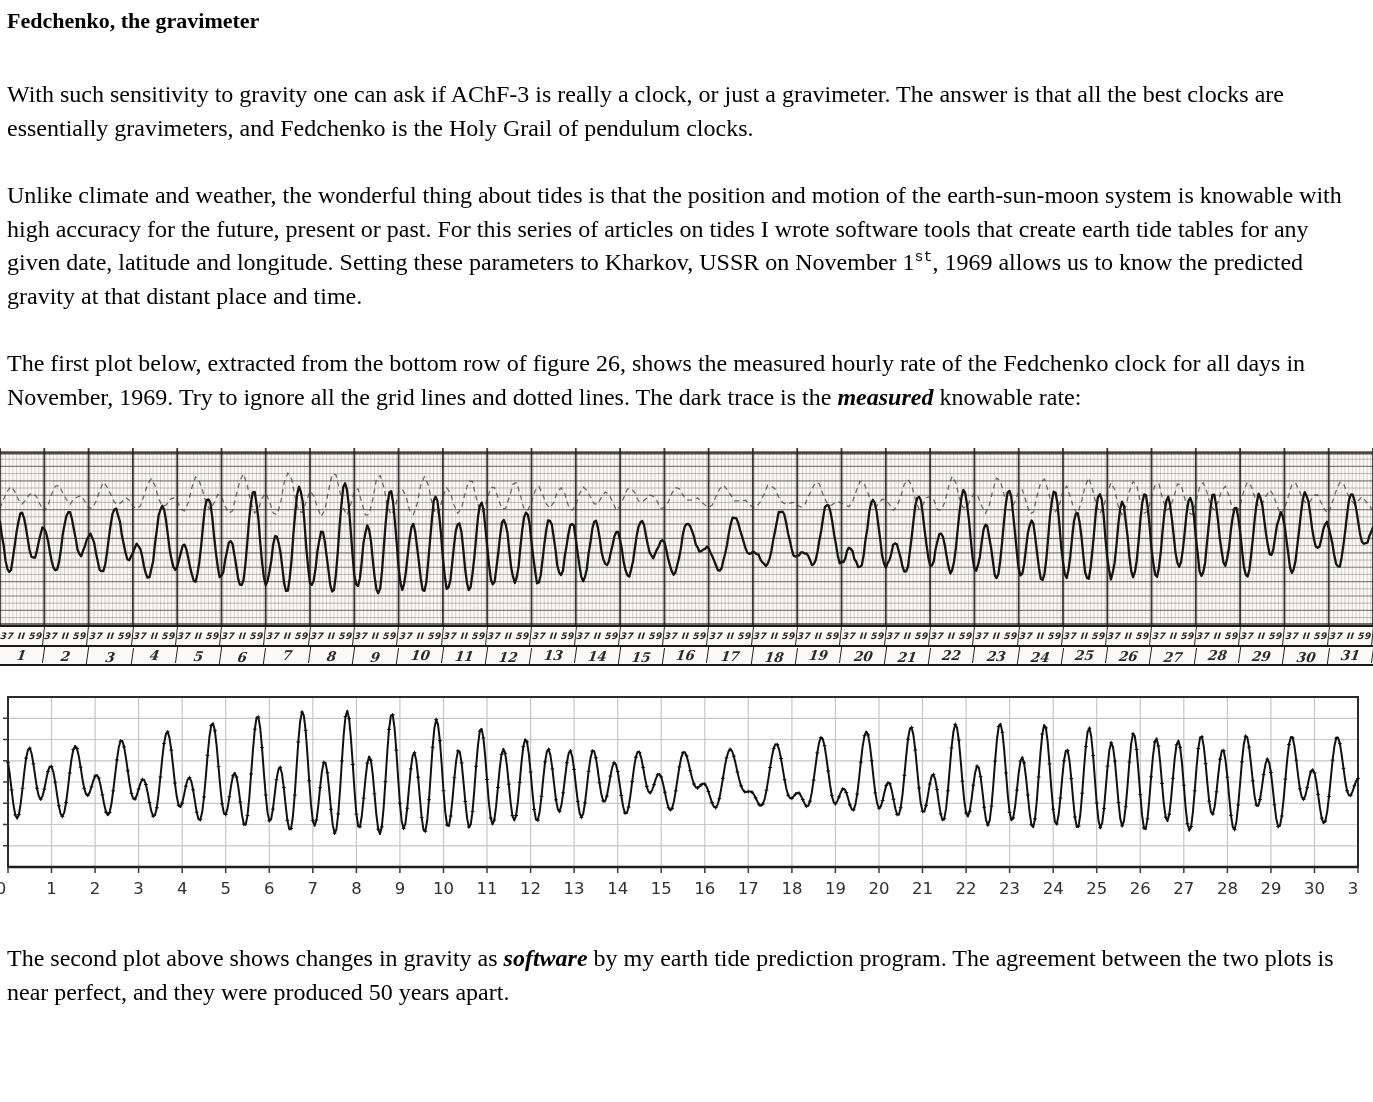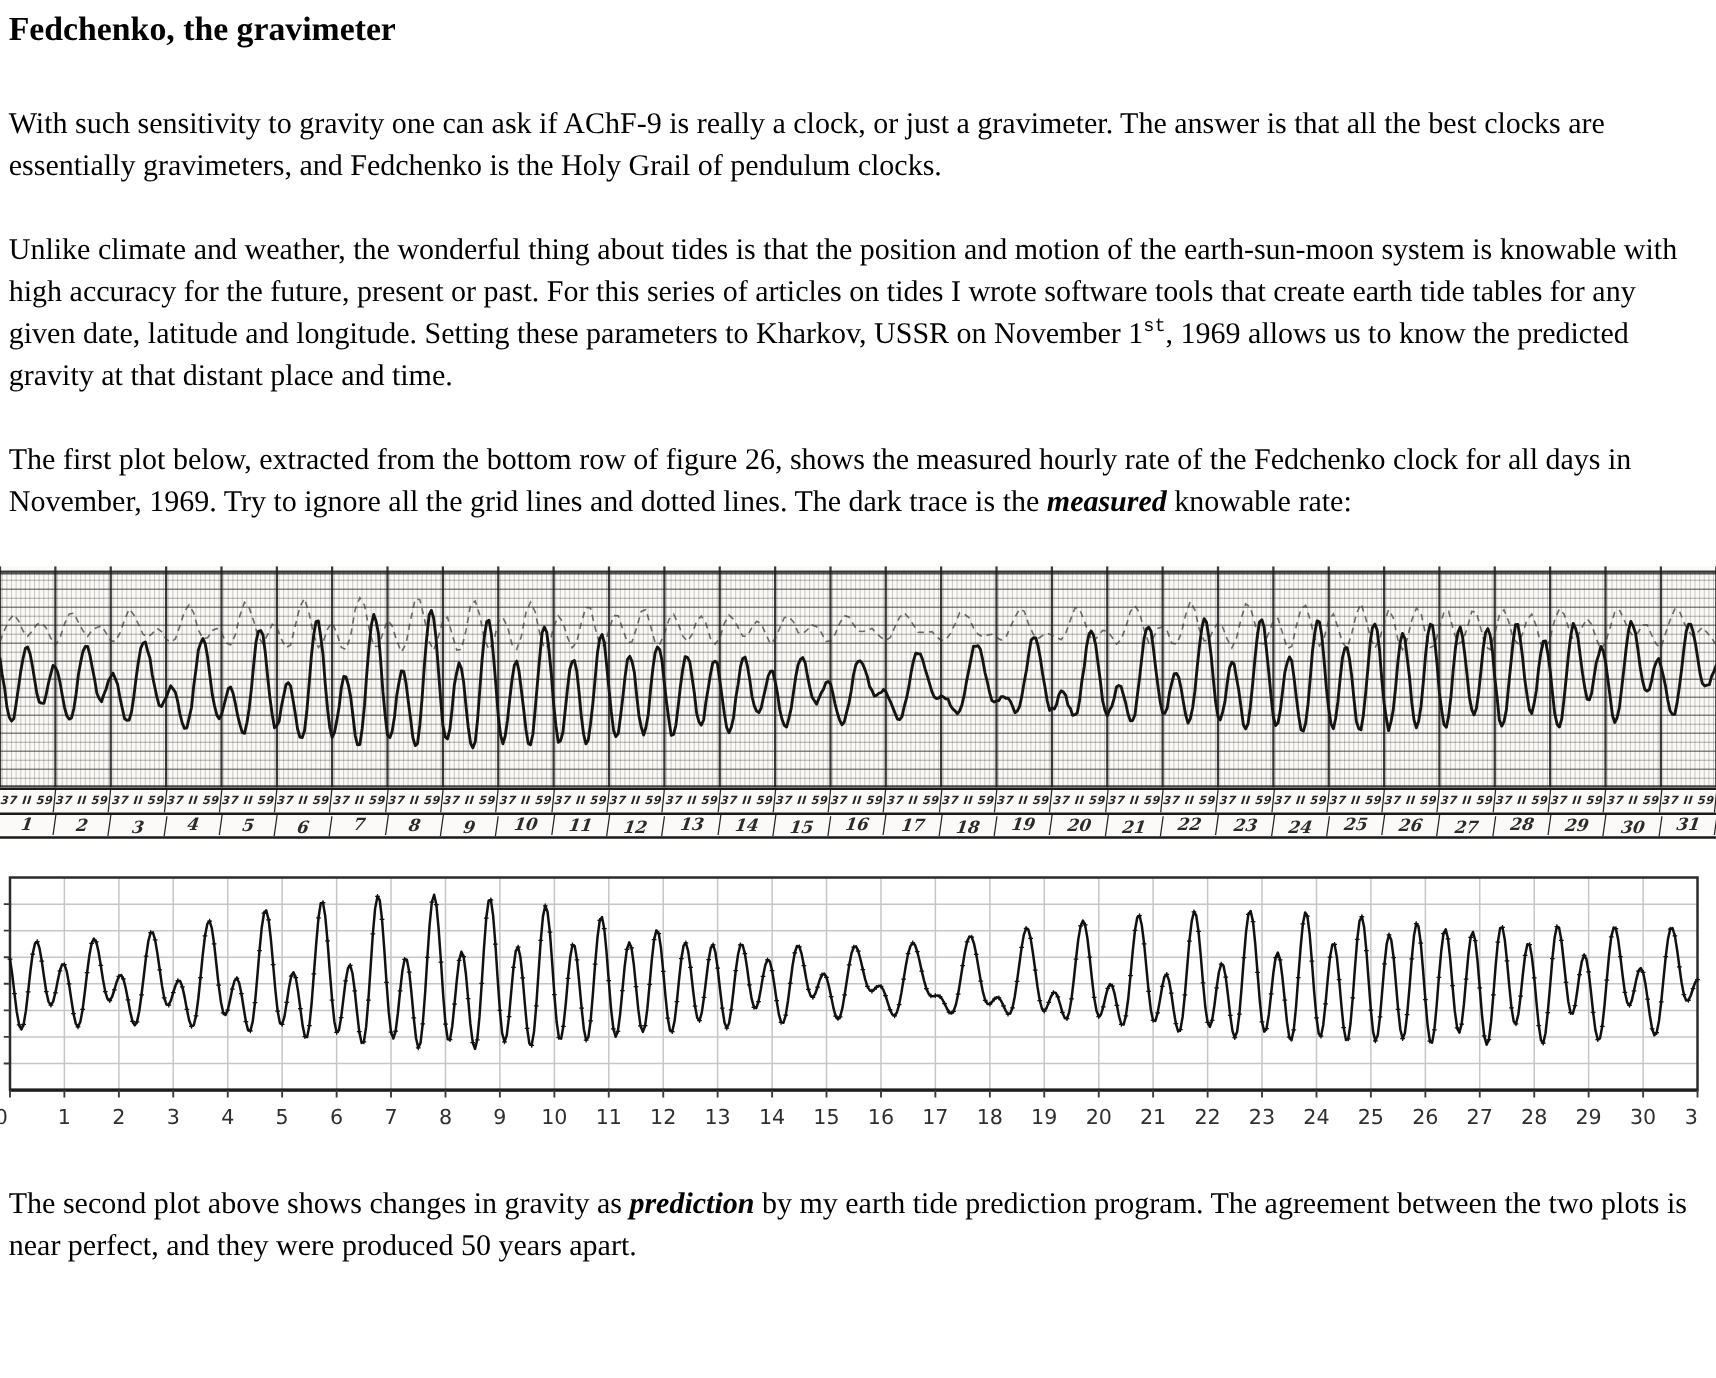--- a/index.html
+++ b/index.html
@@ -2,21 +2,21 @@
 <html><head>
 <meta charset="utf-8">
 <style>
   html,body{margin:0;padding:0;background:#ffffff;}
   body{
     width:1373px;height:1102px;overflow:hidden;
     font-family:"Liberation Serif",serif;color:#000;
     position:relative;
   }
   h1.title{
-    font-size:27px;font-weight:bold;margin:8px 10px 44px 7px;
+    font-size:22px;font-weight:bold;margin:8px 10px 44px 7px;
     font-family:"Liberation Serif",serif;letter-spacing:0px;
   }
   p.para{
     font-size:24px;line-height:33.5px;margin:0 10px 34px 7px;
     text-align:left;
   }
   p.para .bi{font-weight:bold;font-style:italic;margin-top:48px;}
   p.para sup{font-size:62%;vertical-align:super;line-height:0;font-family:Liberation Mono, monospace;}
   .chart1-wrap{
     width:1373px;margin:0 0 25px 0;
@@ -45,21 +45,21 @@
     font-weight:bold;color:#2a2a2a;
   }
   .chart2-wrap{width:1373px;margin:0 0 32px 0;}
   .pred-svg{display:block;background:#ffffff;}
 </style>
 </head>
 <body>
 
 <h1 class="title">Fedchenko, the gravimeter</h1>
 
-<p class="para"><span>With such sensitivity to gravity one can ask if AChF-9 is really a clock, or just a gravimeter. The answer is that all the best clocks are essentially gravimeters, and Fedchenko is the Holy Grail of pendulum clocks.</span></p>
+<p class="para"><span>With such sensitivity to gravity one can ask if AChF-3 is really a clock, or just a gravimeter. The answer is that all the best clocks are essentially gravimeters, and Fedchenko is the Holy Grail of pendulum clocks.</span></p>
 
 <p class="para"><span>Unlike climate and weather, the wonderful thing about tides is that the position and motion of the earth-sun-moon system is knowable with high accuracy for the future, present or past. For this series of articles on tides I wrote software tools that create earth tide tables for any given date, latitude and longitude. Setting these parameters to Kharkov, USSR on November 1</span><sup>st</sup><span>, 1969 allows us to know the predicted gravity at that distant place and time.</span></p>
 
 <p class="para"><span>The first plot below, extracted from the bottom row of figure 26, shows the measured hourly rate of the Fedchenko clock for all days in November, 1969. Try to ignore all the grid lines and dotted lines. The dark trace is the </span><span class="bi">measured</span><span> knowable rate:</span></p>
 
 <div class="chart1-wrap">
   <svg id="scan-svg" class="scan-grid" width="1373" height="177" viewBox="0 0 1373 177">
       <path d="M1.8 4V177M5.5 4V177M9.2 4V177M12.9 4V177M16.6 4V177M20.3 4V177M23.9 4V177M27.6 4V177M31.3 4V177M35.0 4V177M38.7 4V177M42.4 4V177M46.1 4V177M49.8 4V177M53.5 4V177M57.1 4V177M60.8 4V177M64.5 4V177M68.2 4V177M71.9 4V177M75.6 4V177M79.3 4V177M83.0 4V177M86.7 4V177M90.4 4V177M94.0 4V177M97.7 4V177M101.4 4V177M105.1 4V177M108.8 4V177M112.5 4V177M116.2 4V177M119.9 4V177M123.6 4V177M127.3 4V177M130.9 4V177M134.6 4V177M138.3 4V177M142.0 4V177M145.7 4V177M149.4 4V177M153.1 4V177M156.8 4V177M160.5 4V177M164.2 4V177M167.8 4V177M171.5 4V177M175.2 4V177M178.9 4V177M182.6 4V177M186.3 4V177M190.0 4V177M193.7 4V177M197.4 4V177M201.1 4V177M204.7 4V177M208.4 4V177M212.1 4V177M215.8 4V177M219.5 4V177M223.2 4V177M226.9 4V177M230.6 4V177M234.3 4V177M238.0 4V177M241.6 4V177M245.3 4V177M249.0 4V177M252.7 4V177M256.4 4V177M260.1 4V177M263.8 4V177M267.5 4V177M271.2 4V177M274.9 4V177M278.5 4V177M282.2 4V177M285.9 4V177M289.6 4V177M293.3 4V177M297.0 4V177M300.7 4V177M304.4 4V177M308.1 4V177M311.8 4V177M315.4 4V177M319.1 4V177M322.8 4V177M326.5 4V177M330.2 4V177M333.9 4V177M337.6 4V177M341.3 4V177M345.0 4V177M348.7 4V177M352.3 4V177M356.0 4V177M359.7 4V177M363.4 4V177M367.1 4V177M370.8 4V177M374.5 4V177M378.2 4V177M381.9 4V177M385.6 4V177M389.2 4V177M392.9 4V177M396.6 4V177M400.3 4V177M404.0 4V177M407.7 4V177M411.4 4V177M415.1 4V177M418.8 4V177M422.5 4V177M426.1 4V177M429.8 4V177M433.5 4V177M437.2 4V177M440.9 4V177M444.6 4V177M448.3 4V177M452.0 4V177M455.7 4V177M459.4 4V177M463.0 4V177M466.7 4V177M470.4 4V177M474.1 4V177M477.8 4V177M481.5 4V177M485.2 4V177M488.9 4V177M492.6 4V177M496.3 4V177M499.9 4V177M503.6 4V177M507.3 4V177M511.0 4V177M514.7 4V177M518.4 4V177M522.1 4V177M525.8 4V177M529.5 4V177M533.2 4V177M536.9 4V177M540.5 4V177M544.2 4V177M547.9 4V177M551.6 4V177M555.3 4V177M559.0 4V177M562.7 4V177M566.4 4V177M570.1 4V177M573.8 4V177M577.4 4V177M581.1 4V177M584.8 4V177M588.5 4V177M592.2 4V177M595.9 4V177M599.6 4V177M603.3 4V177M607.0 4V177M610.7 4V177M614.3 4V177M618.0 4V177M621.7 4V177M625.4 4V177M629.1 4V177M632.8 4V177M636.5 4V177M640.2 4V177M643.9 4V177M647.6 4V177M651.2 4V177M654.9 4V177M658.6 4V177M662.3 4V177M666.0 4V177M669.7 4V177M673.4 4V177M677.1 4V177M680.8 4V177M684.5 4V177M688.1 4V177M691.8 4V177M695.5 4V177M699.2 4V177M702.9 4V177M706.6 4V177M710.3 4V177M714.0 4V177M717.7 4V177M721.4 4V177M725.0 4V177M728.7 4V177M732.4 4V177M736.1 4V177M739.8 4V177M743.5 4V177M747.2 4V177M750.9 4V177M754.6 4V177M758.3 4V177M761.9 4V177M765.6 4V177M769.3 4V177M773.0 4V177M776.7 4V177M780.4 4V177M784.1 4V177M787.8 4V177M791.5 4V177M795.2 4V177M798.8 4V177M802.5 4V177M806.2 4V177M809.9 4V177M813.6 4V177M817.3 4V177M821.0 4V177M824.7 4V177M828.4 4V177M832.1 4V177M835.7 4V177M839.4 4V177M843.1 4V177M846.8 4V177M850.5 4V177M854.2 4V177M857.9 4V177M861.6 4V177M865.3 4V177M869.0 4V177M872.6 4V177M876.3 4V177M880.0 4V177M883.7 4V177M887.4 4V177M891.1 4V177M894.8 4V177M898.5 4V177M902.2 4V177M905.9 4V177M909.5 4V177M913.2 4V177M916.9 4V177M920.6 4V177M924.3 4V177M928.0 4V177M931.7 4V177M935.4 4V177M939.1 4V177M942.8 4V177M946.4 4V177M950.1 4V177M953.8 4V177M957.5 4V177M961.2 4V177M964.9 4V177M968.6 4V177M972.3 4V177M976.0 4V177M979.7 4V177M983.3 4V177M987.0 4V177M990.7 4V177M994.4 4V177M998.1 4V177M1001.8 4V177M1005.5 4V177M1009.2 4V177M1012.9 4V177M1016.6 4V177M1020.2 4V177M1023.9 4V177M1027.6 4V177M1031.3 4V177M1035.0 4V177M1038.7 4V177M1042.4 4V177M1046.1 4V177M1049.8 4V177M1053.5 4V177M1057.1 4V177M1060.8 4V177M1064.5 4V177M1068.2 4V177M1071.9 4V177M1075.6 4V177M1079.3 4V177M1083.0 4V177M1086.7 4V177M1090.4 4V177M1094.0 4V177M1097.7 4V177M1101.4 4V177M1105.1 4V177M1108.8 4V177M1112.5 4V177M1116.2 4V177M1119.9 4V177M1123.6 4V177M1127.3 4V177M1130.9 4V177M1134.6 4V177M1138.3 4V177M1142.0 4V177M1145.7 4V177M1149.4 4V177M1153.1 4V177M1156.8 4V177M1160.5 4V177M1164.2 4V177M1167.8 4V177M1171.5 4V177M1175.2 4V177M1178.9 4V177M1182.6 4V177M1186.3 4V177M1190.0 4V177M1193.7 4V177M1197.4 4V177M1201.1 4V177M1204.7 4V177M1208.4 4V177M1212.1 4V177M1215.8 4V177M1219.5 4V177M1223.2 4V177M1226.9 4V177M1230.6 4V177M1234.3 4V177M1238.0 4V177M1241.6 4V177M1245.3 4V177M1249.0 4V177M1252.7 4V177M1256.4 4V177M1260.1 4V177M1263.8 4V177M1267.5 4V177M1271.2 4V177M1274.9 4V177M1278.5 4V177M1282.2 4V177M1285.9 4V177M1289.6 4V177M1293.3 4V177M1297.0 4V177M1300.7 4V177M1304.4 4V177M1308.1 4V177M1311.8 4V177M1315.4 4V177M1319.1 4V177M1322.8 4V177M1326.5 4V177M1330.2 4V177M1333.9 4V177M1337.6 4V177M1341.3 4V177M1345.0 4V177M1348.7 4V177M1352.3 4V177M1356.0 4V177M1359.7 4V177M1363.4 4V177M1367.1 4V177M1370.8 4V177" stroke="#6f6f6f" stroke-width="0.55" opacity="0.5" fill="none"></path>
       <path d="M0 11.2H1373M0 25.6H1373M0 40.0H1373M0 54.4H1373M0 68.8H1373M0 83.2H1373M0 97.6H1373M0 112.0H1373M0 126.4H1373M0 140.8H1373M0 155.2H1373M0 169.6H1373" stroke="#3a3a3a" stroke-width="0.7" opacity="0.45" fill="none"></path>
       <path d="M0 4.0H1373M0 18.4H1373M0 32.8H1373M0 47.2H1373M0 61.6H1373M0 76.0H1373M0 90.4H1373M0 104.8H1373M0 119.2H1373M0 133.6H1373M0 148.0H1373M0 162.4H1373" stroke="#3a3a3a" stroke-width="1.15" opacity="0.62" fill="none"></path>
@@ -173,13 +173,13 @@
       <text x="1183.8" y="203" text-anchor="middle" font-family="DejaVu Sans, sans-serif" font-size="16.5" fill="#2f2f2f">27</text>
       <text x="1227.4" y="203" text-anchor="middle" font-family="DejaVu Sans, sans-serif" font-size="16.5" fill="#2f2f2f">28</text>
       <text x="1270.9" y="203" text-anchor="middle" font-family="DejaVu Sans, sans-serif" font-size="16.5" fill="#2f2f2f">29</text>
       <text x="1314.5" y="203" text-anchor="middle" font-family="DejaVu Sans, sans-serif" font-size="16.5" fill="#2f2f2f">30</text>
       <text x="1353.0" y="203" text-anchor="middle" font-family="DejaVu Sans, sans-serif" font-size="16.5" fill="#2f2f2f">3</text>
       <polyline points="8.0,71.3 9.8,83.6 11.6,98.9 13.4,113.5 15.3,123.9 17.1,127.6 18.9,123.5 20.7,112.7 22.5,97.4 24.3,81.0 26.1,67.2 28.0,58.8 29.8,57.2 31.6,62.5 33.4,72.8 35.2,85.4 37.0,97.2 38.8,105.3 40.7,108.1 42.5,105.3 44.3,98.2 46.1,89.0 47.9,80.6 49.7,75.5 51.5,75.6 53.4,81.1 55.2,91.1 57.0,103.3 58.8,114.8 60.6,122.9 62.4,125.4 64.3,121.4 66.1,111.5 67.9,97.4 69.7,82.0 71.5,68.2 73.3,58.6 75.1,54.9 77.0,57.5 78.8,65.2 80.6,76.2 82.4,87.7 84.2,97.3 86.0,103.1 87.8,104.4 89.7,101.4 91.5,95.8 93.3,89.6 95.1,85.1 96.9,84.0 98.7,87.1 100.5,94.2 102.4,103.8 104.2,113.6 106.0,121.1 107.8,124.2 109.6,121.5 111.4,113.0 113.2,99.8 115.1,84.2 116.9,68.9 118.7,56.8 120.5,50.1 122.3,49.9 124.1,55.9 125.9,66.7 127.8,79.8 129.6,92.5 131.4,102.3 133.2,107.6 135.0,108.0 136.8,104.2 138.6,98.1 140.5,92.1 142.3,88.5 144.1,88.8 145.9,93.5 147.7,101.7 149.5,111.5 151.3,120.2 153.2,125.1 155.0,124.2 156.8,116.7 158.6,103.2 160.4,86.0 162.2,67.9 164.0,52.6 165.9,43.0 167.7,40.9 169.5,46.8 171.3,59.1 173.1,75.4 174.9,92.1 176.8,105.8 178.6,114.2 180.4,116.0 182.2,112.0 184.0,104.1 185.8,95.2 187.6,88.6 189.5,86.6 191.3,90.2 193.1,98.8 194.9,110.2 196.7,121.2 198.5,128.3 200.3,128.7 202.2,121.1 204.0,106.0 205.8,85.9 207.6,64.4 209.4,46.0 211.2,34.5 213.0,32.3 214.9,39.8 216.7,55.4 218.5,75.6 220.3,96.2 222.1,112.8 223.9,122.3 225.7,123.5 227.6,117.1 229.4,105.9 231.2,93.9 233.0,84.8 234.8,81.8 236.6,86.1 238.4,96.7 240.3,110.9 242.1,124.5 243.9,133.2 245.7,133.7 247.5,124.5 249.3,106.6 251.1,83.0 253.0,58.5 254.8,38.2 256.6,26.5 258.4,26.1 260.2,37.0 262.0,56.6 263.8,80.7 265.7,104.0 267.5,121.4 269.3,129.8 271.1,128.2 272.9,118.1 274.7,103.3 276.5,88.6 278.4,78.5 280.2,76.3 282.0,82.8 283.8,96.6 285.6,113.8 287.4,129.3 289.3,138.4 291.1,137.5 292.9,125.5 294.7,104.1 296.5,77.4 298.3,51.0 300.1,30.7 302.0,21.1 303.8,24.2 305.6,39.4 307.4,63.0 309.2,89.8 311.0,113.7 312.8,129.7 314.7,134.8 316.5,128.9 318.3,114.6 320.1,96.7 321.9,80.7 323.7,71.4 325.5,71.7 327.4,81.7 329.2,98.8 331.0,118.3 332.8,134.4 334.6,142.2 336.4,138.5 338.2,123.0 340.1,98.4 341.9,69.9 343.7,43.6 345.5,25.6 347.3,19.8 349.1,27.6 350.9,47.1 352.8,73.6 354.6,101.0 356.4,123.2 358.2,135.5 360.0,135.7 361.8,125.0 363.6,107.2 365.5,87.6 367.3,72.2 369.1,65.4 370.9,69.3 372.7,83.0 374.5,102.8 376.3,123.1 378.2,138.1 380.0,143.1 381.8,135.8 383.6,117.1 385.4,90.6 387.2,62.2 389.0,38.4 390.9,24.6 392.7,23.9 394.5,36.5 396.3,59.2 398.1,86.6 399.9,112.3 401.7,130.5 403.6,137.4 405.4,132.3 407.2,117.3 409.0,97.2 410.8,77.9 412.6,64.8 414.5,61.7 416.3,69.6 418.1,86.2 419.9,107.2 421.7,126.6 423.5,138.9 425.3,140.3 427.2,129.5 429.0,108.7 430.8,82.2 432.6,56.3 434.4,36.9 436.2,28.6 438.0,33.3 439.9,49.7 441.7,73.7 443.5,99.7 445.3,121.4 447.1,134.0 448.9,135.0 450.7,125.0 452.6,107.1 454.4,86.7 456.2,69.4 458.0,59.9 459.8,60.9 461.6,71.9 463.4,90.1 465.3,110.5 467.1,127.4 468.9,136.0 470.7,133.7 472.5,120.6 474.3,99.4 476.1,75.3 478.0,53.8 479.8,40.2 481.6,37.7 483.4,46.9 485.2,65.3 487.0,88.5 488.8,110.8 490.7,127.0 492.5,133.4 494.3,129.0 496.1,115.4 497.9,96.5 499.7,77.5 501.5,63.4 503.4,57.9 505.2,62.3 507.0,75.2 508.8,93.2 510.6,111.3 512.4,124.6 514.3,129.5 516.1,124.5 517.9,110.7 519.7,91.4 521.5,71.4 523.3,55.7 525.1,48.3 527.0,50.8 528.8,62.7 530.6,81.0 532.4,101.2 534.2,118.4 536.0,128.5 537.8,129.2 539.7,120.7 541.5,105.3 543.3,87.1 545.1,70.8 546.9,60.4 548.7,58.3 550.5,64.8 552.4,77.9 554.2,94.0 556.0,108.8 557.8,118.4 559.6,120.4 561.4,114.3 563.2,101.8 565.1,86.2 566.9,71.7 568.7,62.1 570.5,59.9 572.3,65.8 574.1,78.4 575.9,94.6 577.8,110.4 579.6,122.0 581.4,126.4 583.2,122.8 585.0,111.9 586.8,96.6 588.6,80.4 590.5,67.2 592.3,59.9 594.1,60.0 595.9,66.9 597.7,78.5 599.5,91.8 601.3,103.1 603.2,109.9 605.0,110.5 606.8,105.2 608.6,95.8 610.4,85.1 612.2,76.2 614.0,71.8 615.9,73.2 617.7,80.5 619.5,91.8 621.3,104.5 623.1,115.5 624.9,121.9 626.8,122.2 628.6,116.0 630.4,104.6 632.2,90.6 634.0,76.8 635.8,66.2 637.6,60.8 639.5,61.4 641.3,67.1 643.1,76.4 644.9,86.6 646.7,95.4 648.5,100.7 650.3,101.8 652.2,99.0 654.0,93.7 655.8,87.9 657.6,83.8 659.4,82.9 661.2,85.9 663.0,92.5 664.9,101.2 666.7,110.1 668.5,116.8 670.3,119.5 672.1,117.4 673.9,110.5 675.7,99.9 677.6,87.6 679.4,75.9 681.2,66.7 683.0,61.6 684.8,61.1 686.6,64.8 688.4,71.6 690.3,79.7 692.1,87.3 693.9,93.0 695.7,96.2 697.5,96.9 699.3,95.7 701.1,93.8 703.0,92.6 704.8,93.1 706.6,95.7 708.4,100.4 710.2,106.1 712.0,111.7 713.8,115.6 715.7,116.6 717.5,114.0 719.3,107.7 721.1,98.3 722.9,87.3 724.7,76.3 726.5,66.9 728.4,60.7 730.2,58.3 732.0,60.0 733.8,65.2 735.6,72.6 737.4,80.9 739.3,88.7 741.1,94.9 742.9,98.9 744.7,100.7 746.5,101.0 748.3,100.5 750.1,100.4 752.0,101.2 753.8,103.4 755.6,106.8 757.4,110.6 759.2,113.7 761.0,114.8 762.8,113.0 764.7,107.8 766.5,99.2 768.3,88.3 770.1,76.5 771.9,65.6 773.7,57.4 775.5,53.2 777.4,53.7 779.2,58.9 781.0,67.5 782.8,78.1 784.6,88.8 786.4,97.9 788.2,104.2 790.1,107.2 791.9,107.2 793.7,105.4 795.5,103.2 797.3,101.8 799.1,102.2 800.9,104.7 802.8,108.6 804.6,112.7 806.4,115.3 808.2,114.8 810.0,110.2 811.8,101.4 813.6,89.1 815.5,75.1 817.3,61.9 819.1,51.7 820.9,46.7 822.7,47.7 824.5,54.7 826.3,66.2 828.2,80.0 830.0,93.5 831.8,104.4 833.6,111.0 835.4,112.8 837.2,110.5 839.0,105.9 840.9,101.0 842.7,98.0 844.5,98.1 846.3,101.5 848.1,107.4 849.9,113.9 851.8,118.4 853.6,118.8 855.4,113.7 857.2,103.1 859.0,88.0 860.8,71.2 862.6,55.7 864.5,44.7 866.3,40.5 868.1,43.9 869.9,54.4 871.7,69.7 873.5,86.6 875.3,101.9 877.2,112.6 879.0,117.2 880.8,115.6 882.6,109.5 884.4,101.5 886.2,94.6 888.0,91.3 889.9,92.8 891.7,99.1 893.5,108.2 895.3,117.5 897.1,123.5 898.9,123.7 900.7,116.7 902.6,102.8 904.4,84.4 906.2,64.8 908.0,48.2 909.8,38.0 911.6,36.5 913.4,44.0 915.3,59.0 917.1,78.0 918.9,97.0 920.7,112.1 922.5,120.3 924.3,120.7 926.1,114.3 928.0,103.9 929.8,93.0 931.6,85.3 933.4,83.5 935.2,88.3 937.0,98.5 938.8,111.4 940.7,122.9 942.5,129.2 944.3,127.7 946.1,117.4 947.9,99.8 949.7,78.1 951.5,56.9 953.4,40.8 955.2,33.4 957.0,36.4 958.8,49.1 960.6,68.5 962.4,90.2 964.2,109.4 966.1,121.9 967.9,125.5 969.7,120.3 971.5,108.6 973.3,94.2 975.1,81.8 977.0,75.2 978.8,76.6 980.6,85.7 982.4,100.4 984.2,116.3 986.0,128.9 987.8,134.0 989.7,129.4 991.5,115.2 993.3,93.9 995.1,70.1 996.9,49.0 998.7,35.5 1000.5,32.8 1002.4,41.3 1004.2,59.1 1006.0,81.9 1007.8,104.4 1009.6,121.4 1011.4,129.3 1013.2,126.9 1015.1,115.5 1016.9,99.0 1018.7,82.2 1020.5,70.0 1022.3,66.1 1024.1,71.8 1025.9,85.7 1027.8,104.0 1029.6,121.7 1031.4,133.7 1033.2,136.2 1035.0,127.8 1036.8,109.8 1038.6,86.0 1040.5,61.9 1042.3,43.1 1044.1,34.0 1045.9,36.9 1047.7,51.0 1049.5,72.9 1051.3,97.2 1053.2,118.2 1055.0,131.0 1056.8,132.9 1058.6,124.0 1060.4,107.1 1062.2,87.2 1064.0,69.7 1065.9,59.5 1067.7,59.5 1069.5,69.8 1071.3,87.6 1073.1,108.2 1074.9,126.0 1076.8,136.0 1078.6,135.1 1080.4,123.0 1082.2,102.2 1084.0,77.8 1085.8,55.5 1087.6,40.7 1089.5,37.2 1091.3,45.8 1093.1,64.5 1094.9,88.5 1096.7,112.1 1098.5,129.5 1100.3,136.7 1102.2,132.2 1104.0,117.5 1105.8,96.6 1107.6,75.1 1109.4,58.8 1111.2,51.8 1113.0,56.0 1114.9,70.1 1116.7,90.4 1118.5,111.5 1120.3,127.8 1122.1,134.8 1123.9,130.4 1125.7,115.7 1127.6,94.1 1129.4,71.1 1131.2,52.4 1133.0,42.9 1134.8,45.1 1136.6,58.4 1138.4,79.7 1140.3,103.7 1142.1,124.4 1143.9,136.9 1145.7,138.1 1147.5,127.8 1149.3,108.8 1151.1,85.8 1153.0,64.8 1154.8,50.9 1156.6,47.4 1158.4,55.0 1160.2,71.5 1162.0,92.5 1163.8,112.5 1165.7,126.2 1167.5,130.1 1169.3,123.3 1171.1,107.7 1172.9,87.3 1174.7,67.6 1176.5,53.8 1178.4,49.6 1180.2,56.4 1182.0,72.6 1183.8,94.3 1185.6,116.1 1187.4,132.7 1189.3,139.7 1191.1,135.6 1192.9,121.1 1194.7,99.8 1196.5,76.8 1198.3,57.6 1200.1,46.5 1202.0,45.9 1203.8,55.6 1205.6,72.7 1207.4,92.6 1209.2,110.3 1211.0,121.3 1212.8,123.0 1214.7,115.4 1216.5,100.8 1218.3,83.4 1220.1,68.2 1221.9,59.4 1223.7,59.7 1225.5,69.3 1227.4,86.2 1229.2,106.2 1231.0,124.4 1232.8,136.2 1234.6,138.5 1236.4,130.6 1238.2,114.0 1240.1,92.5 1241.9,70.9 1243.7,54.0 1245.5,45.2 1247.3,46.3 1249.1,56.2 1250.9,72.2 1252.8,89.9 1254.6,105.1 1256.4,114.0 1258.2,115.0 1260.0,108.5 1261.8,96.8 1263.6,83.6 1265.5,73.0 1267.3,68.2 1269.1,71.2 1270.9,81.5 1272.7,96.9 1274.5,113.8 1276.3,127.9 1278.2,135.6 1280.0,134.7 1281.8,125.0 1283.6,108.4 1285.4,88.1 1287.2,68.5 1289.0,53.5 1290.9,46.0 1292.7,46.9 1294.5,55.5 1296.3,69.2 1298.1,84.5 1299.9,97.8 1301.8,106.2 1303.6,108.3 1305.4,104.5 1307.2,96.6 1309.0,87.7 1310.8,80.8 1312.6,78.4 1314.5,81.9 1316.3,90.8 1318.1,103.3 1319.9,116.5 1321.7,127.1 1323.5,132.2 1325.3,130.1 1327.2,120.6 1329.0,105.4 1330.8,87.1 1332.6,69.2 1334.4,55.1 1336.2,47.2 1338.0,46.5 1339.9,52.7 1341.7,64.0 1343.5,77.4 1345.3,90.2 1347.1,99.7 1348.9,104.4 1350.7,104.3 1352.6,100.4 1354.4,94.8 1356.2,89.8 1358.0,87.6" fill="none" stroke="#111111" stroke-width="2" stroke-linejoin="round"></polyline>
       <path d="M6.1 71.3h3.8M8.0 69.4v3.8M9.7 98.9h3.8M11.6 97.0v3.8M13.4 123.9h3.8M15.3 122.0v3.8M17.0 123.5h3.8M18.9 121.6v3.8M20.6 97.4h3.8M22.5 95.5v3.8M24.2 67.2h3.8M26.1 65.3v3.8M27.9 57.2h3.8M29.8 55.3v3.8M31.5 72.8h3.8M33.4 70.9v3.8M35.1 97.2h3.8M37.0 95.3v3.8M38.8 108.1h3.8M40.7 106.2v3.8M42.4 98.2h3.8M44.3 96.3v3.8M46.0 80.6h3.8M47.9 78.7v3.8M49.6 75.6h3.8M51.5 73.7v3.8M53.3 91.1h3.8M55.2 89.2v3.8M56.9 114.8h3.8M58.8 112.9v3.8M60.5 125.4h3.8M62.4 123.5v3.8M64.2 111.5h3.8M66.1 109.6v3.8M67.8 82.0h3.8M69.7 80.1v3.8M71.4 58.6h3.8M73.3 56.7v3.8M75.1 57.5h3.8M77.0 55.6v3.8M78.7 76.2h3.8M80.6 74.3v3.8M82.3 97.3h3.8M84.2 95.4v3.8M85.9 104.4h3.8M87.8 102.5v3.8M89.6 95.8h3.8M91.5 93.9v3.8M93.2 85.1h3.8M95.1 83.2v3.8M96.8 87.1h3.8M98.7 85.2v3.8M100.5 103.8h3.8M102.4 101.9v3.8M104.1 121.1h3.8M106.0 119.2v3.8M107.7 121.5h3.8M109.6 119.6v3.8M111.3 99.8h3.8M113.2 97.9v3.8M115.0 68.9h3.8M116.9 67.0v3.8M118.6 50.1h3.8M120.5 48.2v3.8M122.2 55.9h3.8M124.1 54.0v3.8M125.9 79.8h3.8M127.8 77.9v3.8M129.5 102.3h3.8M131.4 100.4v3.8M133.1 108.0h3.8M135.0 106.1v3.8M136.7 98.1h3.8M138.6 96.2v3.8M140.4 88.5h3.8M142.3 86.6v3.8M144.0 93.5h3.8M145.9 91.6v3.8M147.6 111.5h3.8M149.5 109.6v3.8M151.3 125.1h3.8M153.2 123.2v3.8M154.9 116.7h3.8M156.8 114.8v3.8M158.5 86.0h3.8M160.4 84.1v3.8M162.1 52.6h3.8M164.0 50.7v3.8M165.8 40.9h3.8M167.7 39.0v3.8M169.4 59.1h3.8M171.3 57.2v3.8M173.0 92.1h3.8M174.9 90.2v3.8M176.7 114.2h3.8M178.6 112.3v3.8M180.3 112.0h3.8M182.2 110.1v3.8M183.9 95.2h3.8M185.8 93.3v3.8M187.6 86.6h3.8M189.5 84.7v3.8M191.2 98.8h3.8M193.1 96.9v3.8M194.8 121.2h3.8M196.7 119.3v3.8M198.4 128.7h3.8M200.3 126.8v3.8M202.1 106.0h3.8M204.0 104.1v3.8M205.7 64.4h3.8M207.6 62.5v3.8M209.3 34.5h3.8M211.2 32.6v3.8M213.0 39.8h3.8M214.9 37.9v3.8M216.6 75.6h3.8M218.5 73.7v3.8M220.2 112.8h3.8M222.1 110.9v3.8M223.8 123.5h3.8M225.7 121.6v3.8M227.5 105.9h3.8M229.4 104.0v3.8M231.1 84.8h3.8M233.0 82.9v3.8M234.7 86.1h3.8M236.6 84.2v3.8M238.4 110.9h3.8M240.3 109.0v3.8M242.0 133.2h3.8M243.9 131.3v3.8M245.6 124.5h3.8M247.5 122.6v3.8M249.2 83.0h3.8M251.1 81.1v3.8M252.9 38.2h3.8M254.8 36.3v3.8M256.5 26.1h3.8M258.4 24.2v3.8M260.1 56.6h3.8M262.0 54.7v3.8M263.8 104.0h3.8M265.7 102.1v3.8M267.4 129.8h3.8M269.3 127.9v3.8M271.0 118.1h3.8M272.9 116.2v3.8M274.6 88.6h3.8M276.5 86.7v3.8M278.3 76.3h3.8M280.2 74.4v3.8M281.9 96.6h3.8M283.8 94.7v3.8M285.5 129.3h3.8M287.4 127.4v3.8M289.2 137.5h3.8M291.1 135.6v3.8M292.8 104.1h3.8M294.7 102.2v3.8M296.4 51.0h3.8M298.3 49.1v3.8M300.1 21.1h3.8M302.0 19.2v3.8M303.7 39.4h3.8M305.6 37.5v3.8M307.3 89.8h3.8M309.2 87.9v3.8M310.9 129.7h3.8M312.8 127.8v3.8M314.6 128.9h3.8M316.5 127.0v3.8M318.2 96.7h3.8M320.1 94.8v3.8M321.8 71.4h3.8M323.7 69.5v3.8M325.5 81.7h3.8M327.4 79.8v3.8M329.1 118.3h3.8M331.0 116.4v3.8M332.7 142.2h3.8M334.6 140.3v3.8M336.3 123.0h3.8M338.2 121.1v3.8M340.0 69.9h3.8M341.9 68.0v3.8M343.6 25.6h3.8M345.5 23.7v3.8M347.2 27.6h3.8M349.1 25.7v3.8M350.9 73.6h3.8M352.8 71.7v3.8M354.5 123.2h3.8M356.4 121.3v3.8M358.1 135.7h3.8M360.0 133.8v3.8M361.7 107.2h3.8M363.6 105.3v3.8M365.4 72.2h3.8M367.3 70.3v3.8M369.0 69.3h3.8M370.9 67.4v3.8M372.6 102.8h3.8M374.5 100.9v3.8M376.3 138.1h3.8M378.2 136.2v3.8M379.9 135.8h3.8M381.8 133.9v3.8M383.5 90.6h3.8M385.4 88.7v3.8M387.1 38.4h3.8M389.0 36.5v3.8M390.8 23.9h3.8M392.7 22.0v3.8M394.4 59.2h3.8M396.3 57.3v3.8M398.0 112.3h3.8M399.9 110.4v3.8M401.7 137.4h3.8M403.6 135.5v3.8M405.3 117.3h3.8M407.2 115.4v3.8M408.9 77.9h3.8M410.8 76.0v3.8M412.6 61.7h3.8M414.5 59.8v3.8M416.2 86.2h3.8M418.1 84.3v3.8M419.8 126.6h3.8M421.7 124.7v3.8M423.4 140.3h3.8M425.3 138.4v3.8M427.1 108.7h3.8M429.0 106.8v3.8M430.7 56.3h3.8M432.6 54.4v3.8M434.3 28.6h3.8M436.2 26.7v3.8M438.0 49.7h3.8M439.9 47.8v3.8M441.6 99.7h3.8M443.5 97.8v3.8M445.2 134.0h3.8M447.1 132.1v3.8M448.8 125.0h3.8M450.7 123.1v3.8M452.5 86.7h3.8M454.4 84.8v3.8M456.1 59.9h3.8M458.0 58.0v3.8M459.7 71.9h3.8M461.6 70.0v3.8M463.4 110.5h3.8M465.3 108.6v3.8M467.0 136.0h3.8M468.9 134.1v3.8M470.6 120.6h3.8M472.5 118.7v3.8M474.2 75.3h3.8M476.1 73.4v3.8M477.9 40.2h3.8M479.8 38.3v3.8M481.5 46.9h3.8M483.4 45.0v3.8M485.1 88.5h3.8M487.0 86.6v3.8M488.8 127.0h3.8M490.7 125.1v3.8M492.4 129.0h3.8M494.3 127.1v3.8M496.0 96.5h3.8M497.9 94.6v3.8M499.6 63.4h3.8M501.5 61.5v3.8M503.3 62.3h3.8M505.2 60.4v3.8M506.9 93.2h3.8M508.8 91.3v3.8M510.5 124.6h3.8M512.4 122.7v3.8M514.2 124.5h3.8M516.1 122.6v3.8M517.8 91.4h3.8M519.7 89.5v3.8M521.4 55.7h3.8M523.3 53.8v3.8M525.1 50.8h3.8M527.0 48.9v3.8M528.7 81.0h3.8M530.6 79.1v3.8M532.3 118.4h3.8M534.2 116.5v3.8M535.9 129.2h3.8M537.8 127.3v3.8M539.6 105.3h3.8M541.5 103.4v3.8M543.2 70.8h3.8M545.1 68.9v3.8M546.8 58.3h3.8M548.7 56.4v3.8M550.5 77.9h3.8M552.4 76.0v3.8M554.1 108.8h3.8M556.0 106.9v3.8M557.7 120.4h3.8M559.6 118.5v3.8M561.3 101.8h3.8M563.2 99.9v3.8M565.0 71.7h3.8M566.9 69.8v3.8M568.6 59.9h3.8M570.5 58.0v3.8M572.2 78.4h3.8M574.1 76.5v3.8M575.9 110.4h3.8M577.8 108.5v3.8M579.5 126.4h3.8M581.4 124.5v3.8M583.1 111.9h3.8M585.0 110.0v3.8M586.7 80.4h3.8M588.6 78.5v3.8M590.4 59.9h3.8M592.3 58.0v3.8M594.0 66.9h3.8M595.9 65.0v3.8M597.6 91.8h3.8M599.5 89.9v3.8M601.3 109.9h3.8M603.2 108.0v3.8M604.9 105.2h3.8M606.8 103.3v3.8M608.5 85.1h3.8M610.4 83.2v3.8M612.1 71.8h3.8M614.0 69.9v3.8M615.8 80.5h3.8M617.7 78.6v3.8M619.4 104.5h3.8M621.3 102.6v3.8M623.0 121.9h3.8M624.9 120.0v3.8M626.7 116.0h3.8M628.6 114.1v3.8M630.3 90.6h3.8M632.2 88.7v3.8M633.9 66.2h3.8M635.8 64.3v3.8M637.6 61.4h3.8M639.5 59.5v3.8M641.2 76.4h3.8M643.1 74.5v3.8M644.8 95.4h3.8M646.7 93.5v3.8M648.4 101.8h3.8M650.3 99.9v3.8M652.1 93.7h3.8M654.0 91.8v3.8M655.7 83.8h3.8M657.6 81.9v3.8M659.3 85.9h3.8M661.2 84.0v3.8M663.0 101.2h3.8M664.9 99.3v3.8M666.6 116.8h3.8M668.5 114.9v3.8M670.2 117.4h3.8M672.1 115.5v3.8M673.8 99.9h3.8M675.7 98.0v3.8M677.5 75.9h3.8M679.4 74.0v3.8M681.1 61.6h3.8M683.0 59.7v3.8M684.7 64.8h3.8M686.6 62.9v3.8M688.4 79.7h3.8M690.3 77.8v3.8M692.0 93.0h3.8M693.9 91.1v3.8M695.6 96.9h3.8M697.5 95.0v3.8M699.2 93.8h3.8M701.1 91.9v3.8M702.9 93.1h3.8M704.8 91.2v3.8M706.5 100.4h3.8M708.4 98.5v3.8M710.1 111.7h3.8M712.0 109.8v3.8M713.8 116.6h3.8M715.7 114.7v3.8M717.4 107.7h3.8M719.3 105.8v3.8M721.0 87.3h3.8M722.9 85.4v3.8M724.6 66.9h3.8M726.5 65.0v3.8M728.3 58.3h3.8M730.2 56.4v3.8M731.9 65.2h3.8M733.8 63.3v3.8M735.5 80.9h3.8M737.4 79.0v3.8M739.2 94.9h3.8M741.1 93.0v3.8M742.8 100.7h3.8M744.7 98.8v3.8M746.4 100.5h3.8M748.3 98.6v3.8M750.1 101.2h3.8M752.0 99.3v3.8M753.7 106.8h3.8M755.6 104.9v3.8M757.3 113.7h3.8M759.2 111.8v3.8M760.9 113.0h3.8M762.8 111.1v3.8M764.6 99.2h3.8M766.5 97.3v3.8M768.2 76.5h3.8M770.1 74.6v3.8M771.8 57.4h3.8M773.7 55.5v3.8M775.5 53.7h3.8M777.4 51.8v3.8M779.1 67.5h3.8M781.0 65.6v3.8M782.7 88.8h3.8M784.6 86.9v3.8M786.3 104.2h3.8M788.2 102.3v3.8M790.0 107.2h3.8M791.9 105.3v3.8M793.6 103.2h3.8M795.5 101.3v3.8M797.2 102.2h3.8M799.1 100.3v3.8M800.9 108.6h3.8M802.8 106.7v3.8M804.5 115.3h3.8M806.4 113.4v3.8M808.1 110.2h3.8M810.0 108.3v3.8M811.7 89.1h3.8M813.6 87.2v3.8M815.4 61.9h3.8M817.3 60.0v3.8M819.0 46.7h3.8M820.9 44.8v3.8M822.6 54.7h3.8M824.5 52.8v3.8M826.3 80.0h3.8M828.2 78.1v3.8M829.9 104.4h3.8M831.8 102.5v3.8M833.5 112.8h3.8M835.4 110.9v3.8M837.1 105.9h3.8M839.0 104.0v3.8M840.8 98.0h3.8M842.7 96.1v3.8M844.4 101.5h3.8M846.3 99.6v3.8M848.0 113.9h3.8M849.9 112.0v3.8M851.7 118.8h3.8M853.6 116.9v3.8M855.3 103.1h3.8M857.2 101.2v3.8M858.9 71.2h3.8M860.8 69.3v3.8M862.6 44.7h3.8M864.5 42.8v3.8M866.2 43.9h3.8M868.1 42.0v3.8M869.8 69.7h3.8M871.7 67.8v3.8M873.4 101.9h3.8M875.3 100.0v3.8M877.1 117.2h3.8M879.0 115.3v3.8M880.7 109.5h3.8M882.6 107.6v3.8M884.3 94.6h3.8M886.2 92.7v3.8M888.0 92.8h3.8M889.9 90.9v3.8M891.6 108.2h3.8M893.5 106.3v3.8M895.2 123.5h3.8M897.1 121.6v3.8M898.8 116.7h3.8M900.7 114.8v3.8M902.5 84.4h3.8M904.4 82.5v3.8M906.1 48.2h3.8M908.0 46.3v3.8M909.7 36.5h3.8M911.6 34.6v3.8M913.4 59.0h3.8M915.3 57.1v3.8M917.0 97.0h3.8M918.9 95.1v3.8M920.6 120.3h3.8M922.5 118.4v3.8M924.2 114.3h3.8M926.1 112.4v3.8M927.9 93.0h3.8M929.8 91.1v3.8M931.5 83.5h3.8M933.4 81.6v3.8M935.1 98.5h3.8M937.0 96.6v3.8M938.8 122.9h3.8M940.7 121.0v3.8M942.4 127.7h3.8M944.3 125.8v3.8M946.0 99.8h3.8M947.9 97.9v3.8M949.6 56.9h3.8M951.5 55.0v3.8M953.3 33.4h3.8M955.2 31.5v3.8M956.9 49.1h3.8M958.8 47.2v3.8M960.5 90.2h3.8M962.4 88.3v3.8M964.2 121.9h3.8M966.1 120.0v3.8M967.8 120.3h3.8M969.7 118.4v3.8M971.4 94.2h3.8M973.3 92.3v3.8M975.1 75.2h3.8M977.0 73.3v3.8M978.7 85.7h3.8M980.6 83.8v3.8M982.3 116.3h3.8M984.2 114.4v3.8M985.9 134.0h3.8M987.8 132.1v3.8M989.6 115.2h3.8M991.5 113.3v3.8M993.2 70.1h3.8M995.1 68.2v3.8M996.8 35.5h3.8M998.7 33.6v3.8M1000.5 41.3h3.8M1002.4 39.4v3.8M1004.1 81.9h3.8M1006.0 80.0v3.8M1007.7 121.4h3.8M1009.6 119.5v3.8M1011.3 126.9h3.8M1013.2 125.0v3.8M1015.0 99.0h3.8M1016.9 97.1v3.8M1018.6 70.0h3.8M1020.5 68.1v3.8M1022.2 71.8h3.8M1024.1 69.9v3.8M1025.9 104.0h3.8M1027.8 102.1v3.8M1029.5 133.7h3.8M1031.4 131.8v3.8M1033.1 127.8h3.8M1035.0 125.9v3.8M1036.7 86.0h3.8M1038.6 84.1v3.8M1040.4 43.1h3.8M1042.3 41.2v3.8M1044.0 36.9h3.8M1045.9 35.0v3.8M1047.6 72.9h3.8M1049.5 71.0v3.8M1051.3 118.2h3.8M1053.2 116.3v3.8M1054.9 132.9h3.8M1056.8 131.0v3.8M1058.5 107.1h3.8M1060.4 105.2v3.8M1062.1 69.7h3.8M1064.0 67.8v3.8M1065.8 59.5h3.8M1067.7 57.6v3.8M1069.4 87.6h3.8M1071.3 85.7v3.8M1073.0 126.0h3.8M1074.9 124.1v3.8M1076.7 135.1h3.8M1078.6 133.2v3.8M1080.3 102.2h3.8M1082.2 100.3v3.8M1083.9 55.5h3.8M1085.8 53.6v3.8M1087.6 37.2h3.8M1089.5 35.3v3.8M1091.2 64.5h3.8M1093.1 62.6v3.8M1094.8 112.1h3.8M1096.7 110.2v3.8M1098.4 136.7h3.8M1100.3 134.8v3.8M1102.1 117.5h3.8M1104.0 115.6v3.8M1105.7 75.1h3.8M1107.6 73.2v3.8M1109.3 51.8h3.8M1111.2 49.9v3.8M1113.0 70.1h3.8M1114.9 68.2v3.8M1116.6 111.5h3.8M1118.5 109.6v3.8M1120.2 134.8h3.8M1122.1 132.9v3.8M1123.8 115.7h3.8M1125.7 113.8v3.8M1127.5 71.1h3.8M1129.4 69.2v3.8M1131.1 42.9h3.8M1133.0 41.0v3.8M1134.7 58.4h3.8M1136.6 56.5v3.8M1138.4 103.7h3.8M1140.3 101.8v3.8M1142.0 136.9h3.8M1143.9 135.0v3.8M1145.6 127.8h3.8M1147.5 125.9v3.8M1149.2 85.8h3.8M1151.1 83.9v3.8M1152.9 50.9h3.8M1154.8 49.0v3.8M1156.5 55.0h3.8M1158.4 53.1v3.8M1160.1 92.5h3.8M1162.0 90.6v3.8M1163.8 126.2h3.8M1165.7 124.3v3.8M1167.4 123.3h3.8M1169.3 121.4v3.8M1171.0 87.3h3.8M1172.9 85.4v3.8M1174.6 53.8h3.8M1176.5 51.9v3.8M1178.3 56.4h3.8M1180.2 54.5v3.8M1181.9 94.3h3.8M1183.8 92.4v3.8M1185.5 132.7h3.8M1187.4 130.8v3.8M1189.2 135.6h3.8M1191.1 133.7v3.8M1192.8 99.8h3.8M1194.7 97.9v3.8M1196.4 57.6h3.8M1198.3 55.7v3.8M1200.1 45.9h3.8M1202.0 44.0v3.8M1203.7 72.7h3.8M1205.6 70.8v3.8M1207.3 110.3h3.8M1209.2 108.4v3.8M1210.9 123.0h3.8M1212.8 121.1v3.8M1214.6 100.8h3.8M1216.5 98.9v3.8M1218.2 68.2h3.8M1220.1 66.3v3.8M1221.8 59.7h3.8M1223.7 57.8v3.8M1225.5 86.2h3.8M1227.4 84.3v3.8M1229.1 124.4h3.8M1231.0 122.5v3.8M1232.7 138.5h3.8M1234.6 136.6v3.8M1236.3 114.0h3.8M1238.2 112.1v3.8M1240.0 70.9h3.8M1241.9 69.0v3.8M1243.6 45.2h3.8M1245.5 43.3v3.8M1247.2 56.2h3.8M1249.1 54.3v3.8M1250.9 89.9h3.8M1252.8 88.0v3.8M1254.5 114.0h3.8M1256.4 112.1v3.8M1258.1 108.5h3.8M1260.0 106.6v3.8M1261.7 83.6h3.8M1263.6 81.7v3.8M1265.4 68.2h3.8M1267.3 66.3v3.8M1269.0 81.5h3.8M1270.9 79.6v3.8M1272.6 113.8h3.8M1274.5 111.9v3.8M1276.3 135.6h3.8M1278.2 133.7v3.8M1279.9 125.0h3.8M1281.8 123.1v3.8M1283.5 88.1h3.8M1285.4 86.2v3.8M1287.1 53.5h3.8M1289.0 51.6v3.8M1290.8 46.9h3.8M1292.7 45.0v3.8M1294.4 69.2h3.8M1296.3 67.3v3.8M1298.0 97.8h3.8M1299.9 95.9v3.8M1301.7 108.3h3.8M1303.6 106.4v3.8M1305.3 96.6h3.8M1307.2 94.7v3.8M1308.9 80.8h3.8M1310.8 78.9v3.8M1312.6 81.9h3.8M1314.5 80.0v3.8M1316.2 103.3h3.8M1318.1 101.4v3.8M1319.8 127.1h3.8M1321.7 125.2v3.8M1323.4 130.1h3.8M1325.3 128.2v3.8M1327.1 105.4h3.8M1329.0 103.5v3.8M1330.7 69.2h3.8M1332.6 67.3v3.8M1334.3 47.2h3.8M1336.2 45.3v3.8M1338.0 52.7h3.8M1339.9 50.8v3.8M1341.6 77.4h3.8M1343.5 75.5v3.8M1345.2 99.7h3.8M1347.1 97.8v3.8M1348.8 104.3h3.8M1350.7 102.4v3.8M1352.5 94.8h3.8M1354.4 92.9v3.8M1356.1 87.6h3.8M1358.0 85.7v3.8" stroke="#111111" stroke-width="1" fill="none"></path>
     </svg>
 </div>
 
-<p class="para"><span>The second plot above shows changes in gravity as </span><span class="bi">prediction</span><span> by my earth tide prediction program. The agreement between the two plots is near perfect, and they were produced 50 years apart.</span></p>
+<p class="para"><span>The second plot above shows changes in gravity as </span><span class="bi">software</span><span> by my earth tide prediction program. The agreement between the two plots is near perfect, and they were produced 50 years apart.</span></p>
 
 </body></html>

